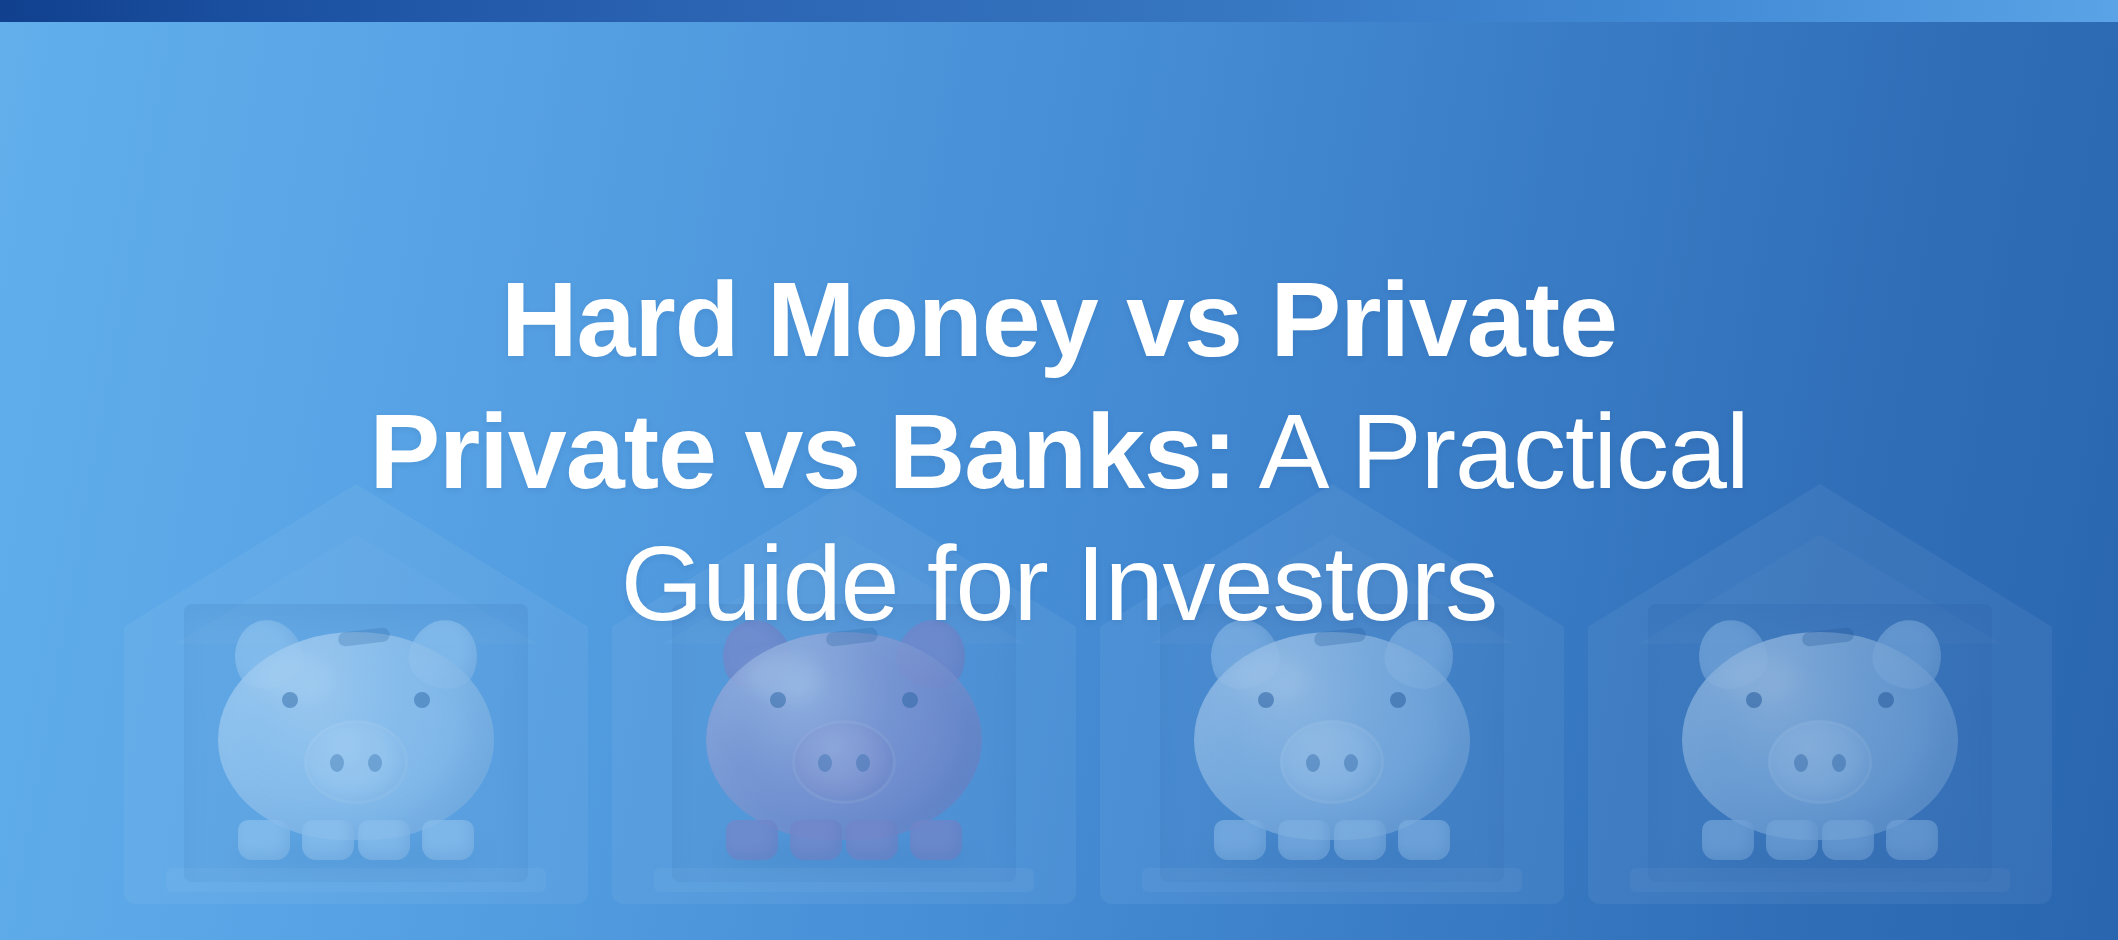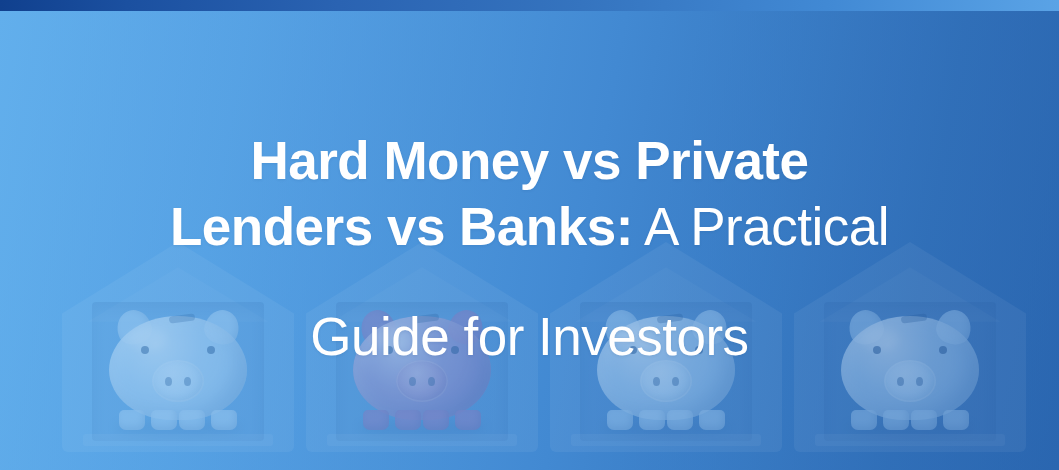--- a/index.html
+++ b/index.html
@@ -245,21 +245,21 @@
     letter-spacing: -0.5px;
     white-space: nowrap;
     font-size: 53px;
     margin: 0 0 13px 0;
     text-shadow: 0 1px 3px rgba(20,60,110,0.10);
   }
   .t-bold  { font-weight: 700; }
   .t-light { font-weight: 400; }
 
   .title-line.line1 { font-weight: 700; }
-  .title-line.line3 { font-weight: 300; margin-bottom: 0; margin-top: 44px; }
+  .title-line.line3 { font-weight: 300; margin-bottom: 0; }
 </style>
 </head>
 <body>
 
 <div id="banner">
 
   <div id="top-strip"></div>
 
   <div id="scene">
 
@@ -362,17 +362,17 @@
         <div class="pig-leg l4"></div>
       </div>
     </div>
 
   </div>
 
   <div id="scene-wash"></div>
 
   <div id="title-block">
     <div class="title-line line1">Hard Money vs Private</div>
-    <div class="title-line line2"><span class="t-bold">Lenders vs Banks:</span><span class="t-light"> A Practical</span></div>
+    <div class="title-line line2"><span class="t-bold">Private vs Banks:</span><span class="t-light"> A Practical</span></div>
     <div class="title-line line3">Guide for Investors</div>
   </div>
 
 </div>
 
 </body></html>

